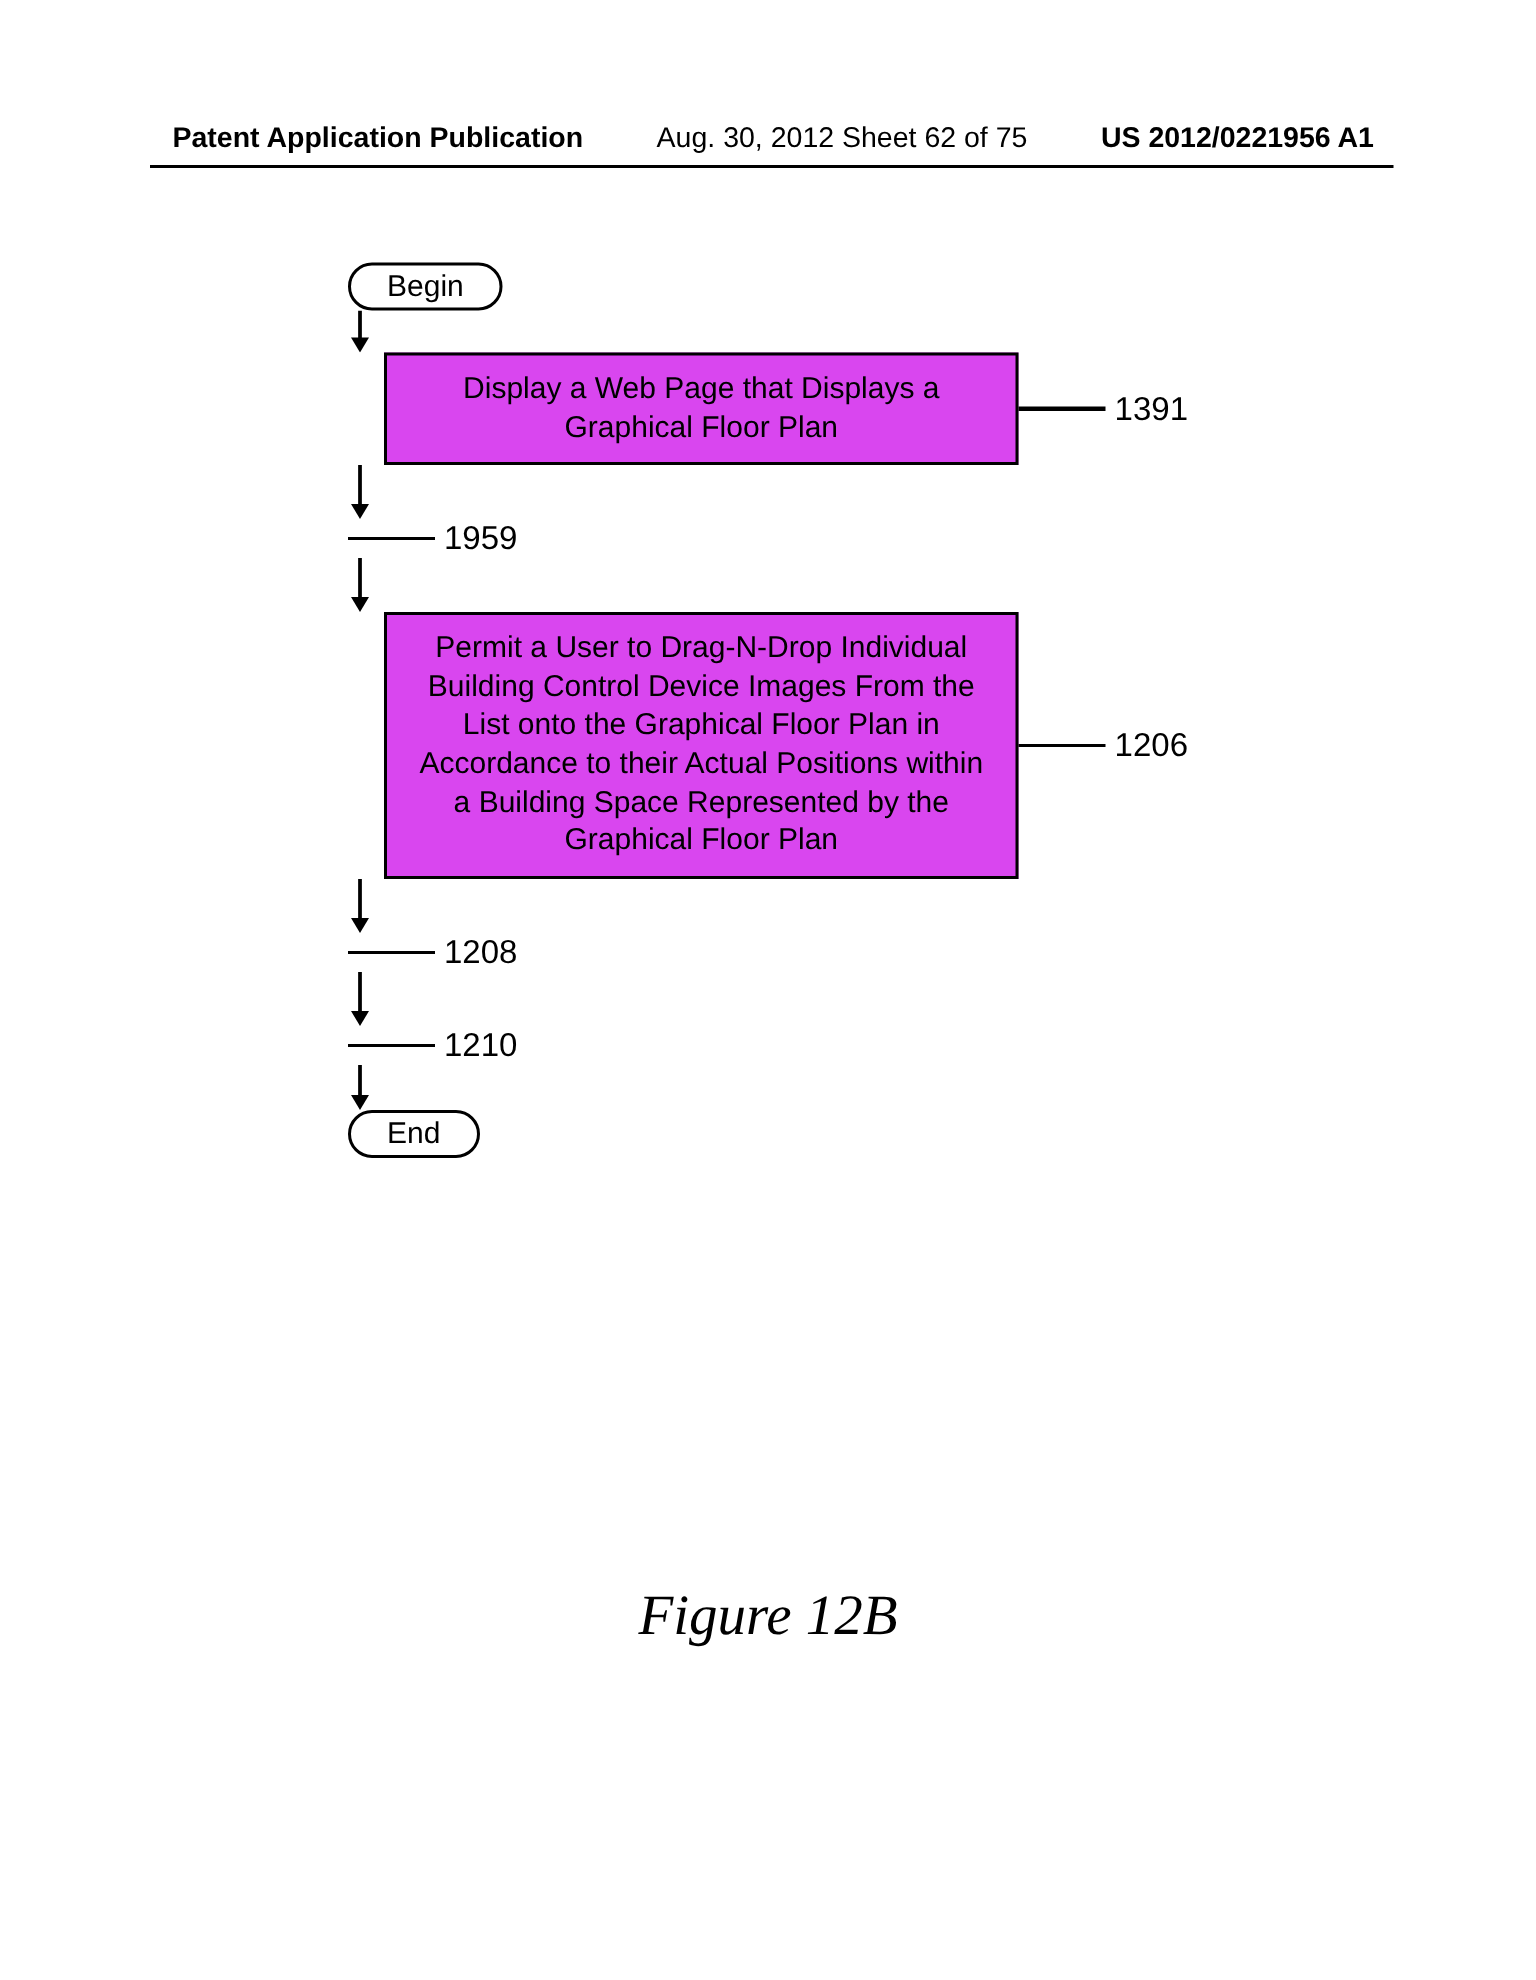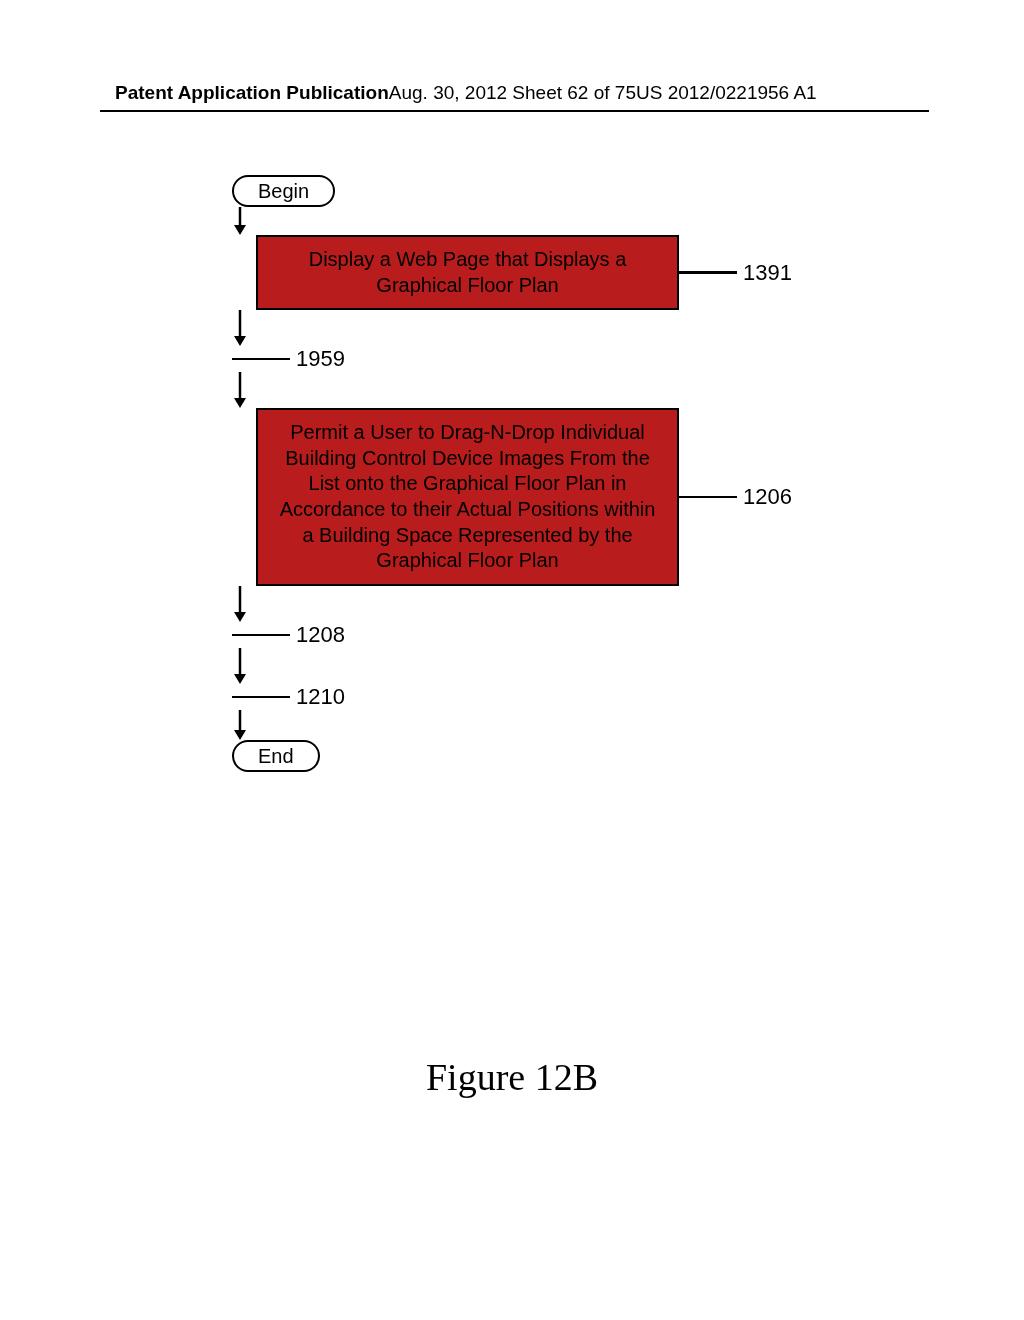--- a/index.html
+++ b/index.html
@@ -17,28 +17,29 @@
     position: relative;
     width: 1024px;
     height: 1320px;
   }
   .header {
     position: absolute;
     top: 82px;
     left: 0;
     width: 100%;
     display: flex;
+    justify-content: space-between;
     align-items: baseline;
     padding: 0 108px 0 115px;
     box-sizing: border-box;
     font-size: 19px;
   }
   .header .left { font-weight: bold; }
   .header .center { }
-  .header .right { font-weight: normal; }
+  .header .right { font-weight: bold; }
   .hr {
     position: absolute;
     top: 110px;
     left: 100px;
     right: 95px;
     border-top: 2px solid #000;
   }
   .flow {
     position: absolute;
     top: 175px;
@@ -65,21 +66,21 @@
     position: relative;
   }
   .box {
     border: 2.5px solid #000;
     padding: 10px 18px;
     font-size: 20px;
     text-align: center;
     width: 475px;
     box-sizing: border-box;
     line-height: 1.28;
-    background: #b91c1c;
+    background: #d946ef;
     margin-left: 24px;
   }
   .ref-connector {
     display: flex;
     align-items: center;
   }
   .ref-line {
     width: 58px;
     height: 2.5px;
     background: #000;
@@ -94,20 +95,21 @@
     flex-direction: column;
     align-items: center;
   }
   .arrow-wrap svg { display: block; }
   .figcap {
     position: absolute;
     top: 1055px;
     left: 50%;
     transform: translateX(-50%);
     font-family: "Monotype Corsiva", "Apple Chancery", "URW Chancery L", cursive;
+    font-style: italic;
     font-size: 38px;
   }
 </style>
 </head>
 <body>
 
 <div class="page">
 
   <div class="header">
     <span class="left">Patent Application Publication</span>

